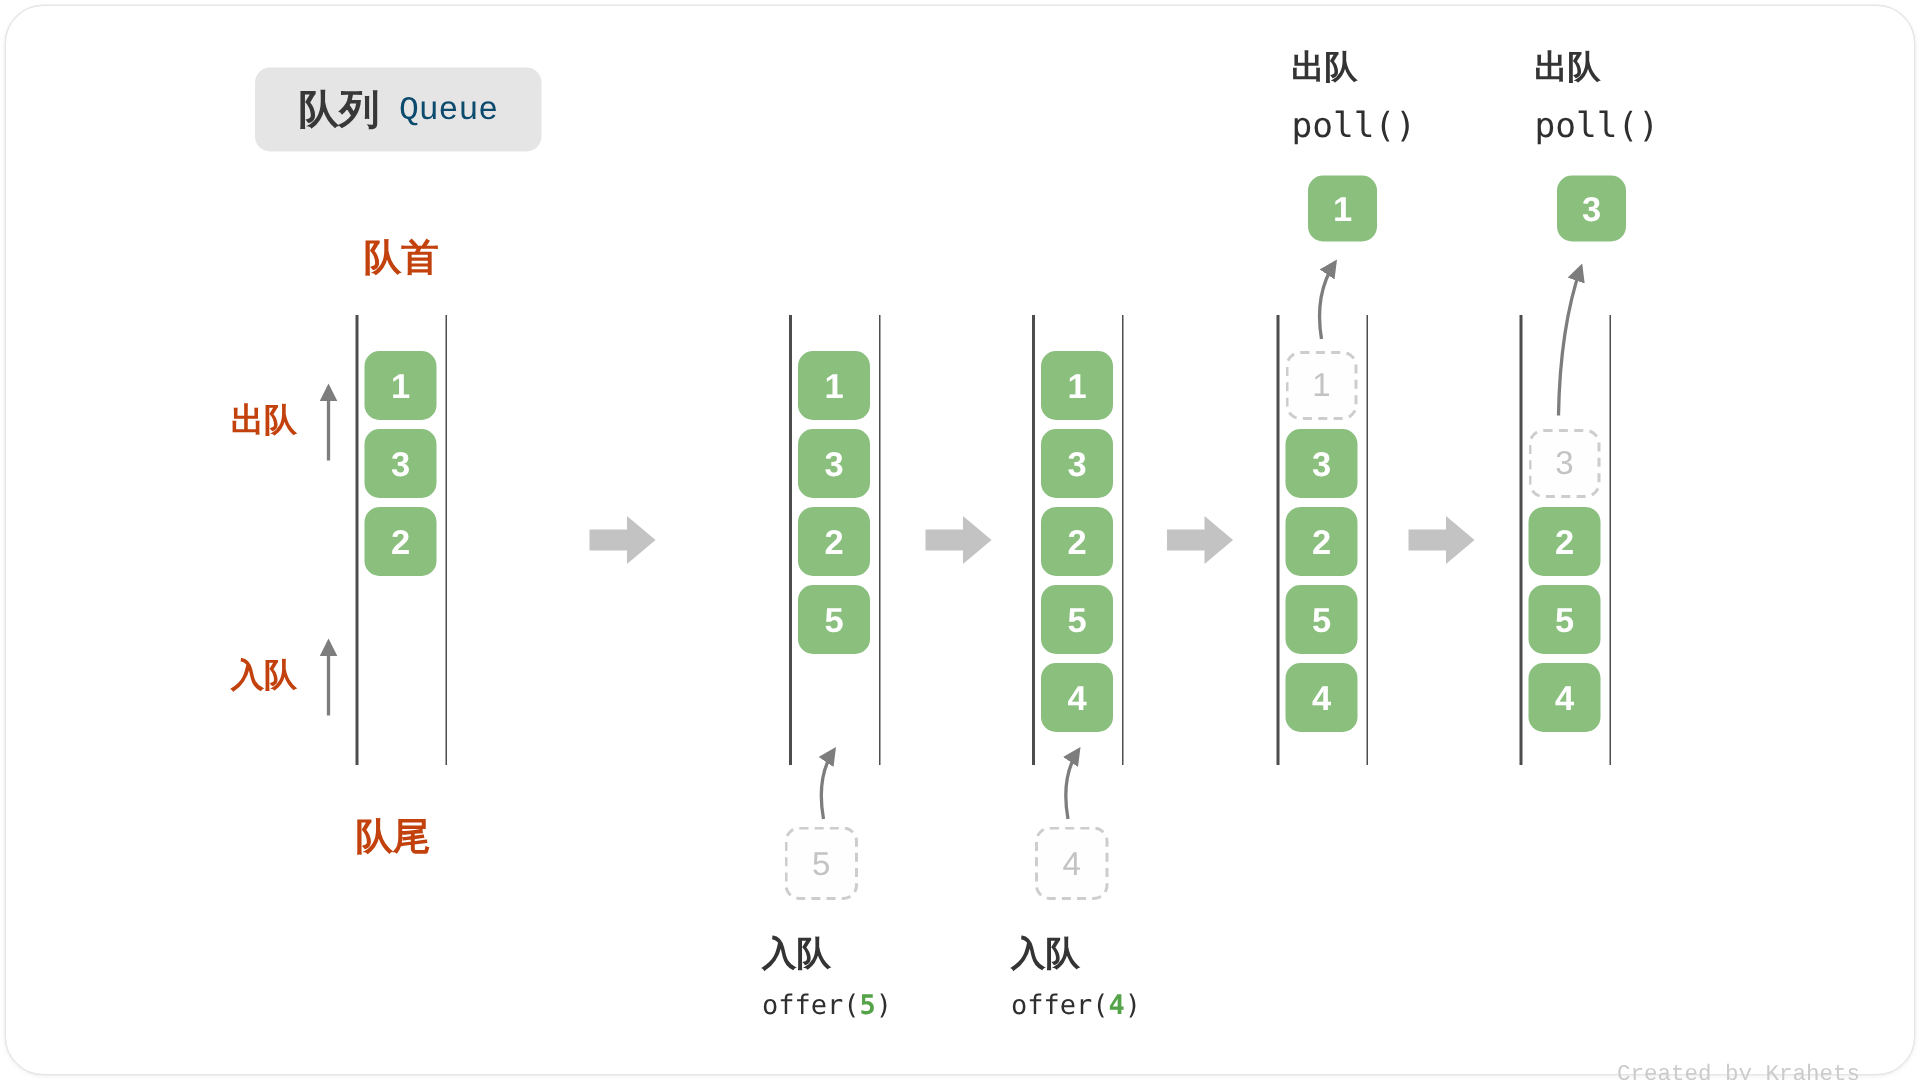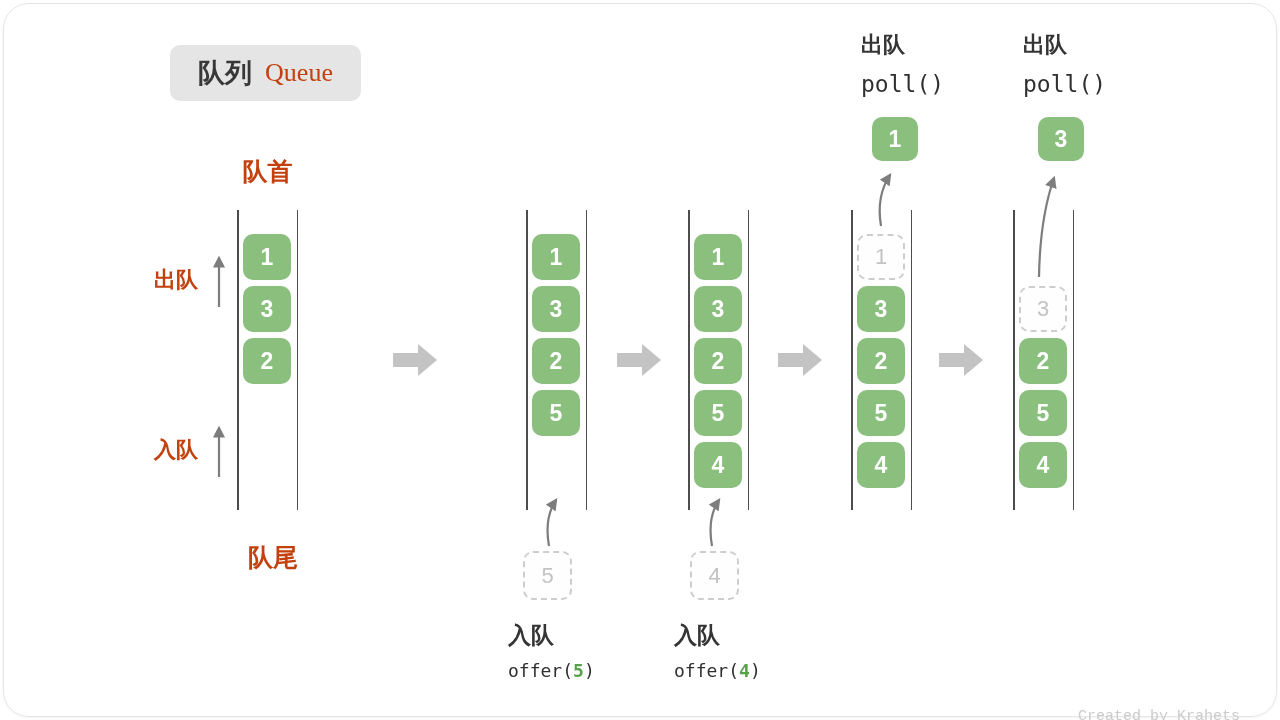--- a/index.html
+++ b/index.html
@@ -3,25 +3,25 @@
 <meta charset="utf-8">
 <style>
   * { margin:0; padding:0; box-sizing:border-box; }
   html,body { width:1280px; height:720px; background:#fff; font-family:"Liberation Sans",sans-serif; }
   .canvas { position:relative; width:1280px; height:720px; background:#ffffff; overflow:hidden; }
   .card-border { position:absolute; inset:3px; border:1px solid #e6e6e6; border-radius:26px; box-shadow:0 1px 3px rgba(0,0,0,0.05); }
 
   .title-box { position:absolute; left:170px; top:45px; width:191px; height:56px; background:#e5e5e5;
                border-radius:10px; display:flex; align-items:center; justify-content:center; gap:13px; }
   .title-zh { font-size:27px; font-weight:700; color:#383838; }
-  .title-en { font-size:26px; font-family:Liberation Serif, serif; color:#c2410c; }
+  .title-en { font-size:22px; font-family:Liberation Mono, monospace; color:#0c4a6e; }
 
   .lbl { position:absolute; font-weight:700; color:#c2410c; }
   .lbl-front { left:237px; top:155px; width:61px; text-align:center; font-size:25px; }
-  .lbl-rear  { left:237px; top:541px; width:61px; text-align:right; font-size:25px; }
+  .lbl-rear  { left:237px; top:541px; width:61px; text-align:left; font-size:25px; }
   .lbl-deq   { left:154px; top:265px; font-size:22px; }
   .lbl-enq   { left:154px; top:435px; font-size:22px; }
 
   .channel { position:absolute; top:210px; width:61px; height:300px; }
   .vline { position:absolute; top:0; width:1.5px; height:300px; background:#4d4d4d; }
   .vline.l { left:0; } .vline.r { right:0; }
 
   .slot { position:absolute; left:6px; width:48px; height:46px; border-radius:10px;
           display:flex; align-items:center; justify-content:center; font-size:23px; font-weight:700; }
   .slot.green { background:#8abf7e; color:#ffffff; }

